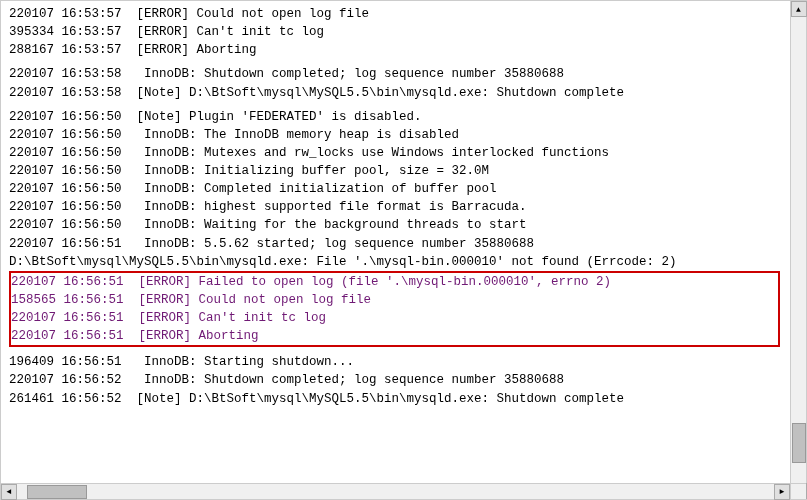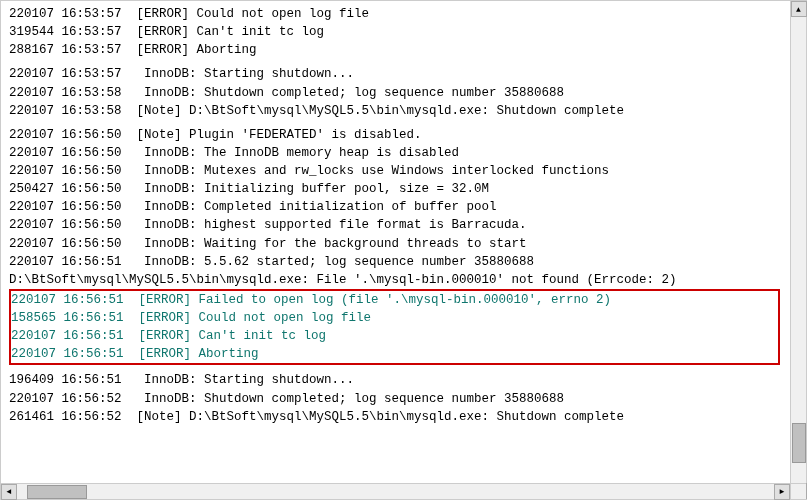--- a/index.html
+++ b/index.html
@@ -28,21 +28,21 @@
     }
 
     .log-line {
       line-height: 1.45;
       white-space: pre;
       color: #000000;
       font-size: 12.5px;
     }
 
     .error-line {
-      color: #0f766e;
+      color: #701a75;
     }
 
     .spacer {
       height: 6px;
     }
 
     .scrollbar-v {
       position: absolute;
       right: 0;
       top: 0;
@@ -145,41 +145,40 @@
   </style>
 </head>
 <body>
 
 <div class="terminal-container">
   <div class="main-area">
 
     
     <div>
       <div class="log-line">220107 16:53:57  [ERROR] Could not open log file</div>
-      <div class="log-line">319544 16:53:57  [ERROR] Can't init tc log</div>
+      <div class="log-line">395334 16:53:57  [ERROR] Can't init tc log</div>
       <div class="log-line">288167 16:53:57  [ERROR] Aborting</div>
     </div>
 
     <div class="spacer"></div>
 
     
     <div>
-      <div class="log-line">220107 16:53:57   InnoDB: Starting shutdown...</div>
       <div class="log-line">220107 16:53:58   InnoDB: Shutdown completed; log sequence number 35880688</div>
       <div class="log-line">220107 16:53:58  [Note] D:\BtSoft\mysql\MySQL5.5\bin\mysqld.exe: Shutdown complete</div>
     </div>
 
     <div class="spacer"></div>
 
     
     <div>
       <div class="log-line">220107 16:56:50  [Note] Plugin 'FEDERATED' is disabled.</div>
       <div class="log-line">220107 16:56:50   InnoDB: The InnoDB memory heap is disabled</div>
       <div class="log-line">220107 16:56:50   InnoDB: Mutexes and rw_locks use Windows interlocked functions</div>
-      <div class="log-line">250427 16:56:50   InnoDB: Initializing buffer pool, size = 32.0M</div>
+      <div class="log-line">220107 16:56:50   InnoDB: Initializing buffer pool, size = 32.0M</div>
       <div class="log-line">220107 16:56:50   InnoDB: Completed initialization of buffer pool</div>
       <div class="log-line">220107 16:56:50   InnoDB: highest supported file format is Barracuda.</div>
       <div class="log-line">220107 16:56:50   InnoDB: Waiting for the background threads to start</div>
       <div class="log-line">220107 16:56:51   InnoDB: 5.5.62 started; log sequence number 35880688</div>
       <div class="log-line">D:\BtSoft\mysql\MySQL5.5\bin\mysqld.exe: File '.\mysql-bin.000010' not found (Errcode: 2)</div>
     </div>
 
     
     <div class="highlighted-block">
       <div class="log-line error-line">220107 16:56:51  [ERROR] Failed to open log (file '.\mysql-bin.000010', errno 2)</div>

